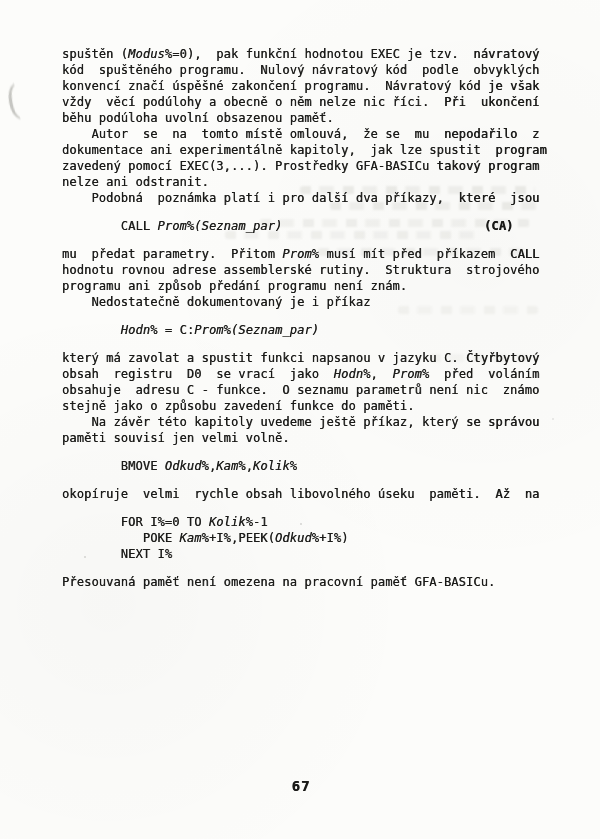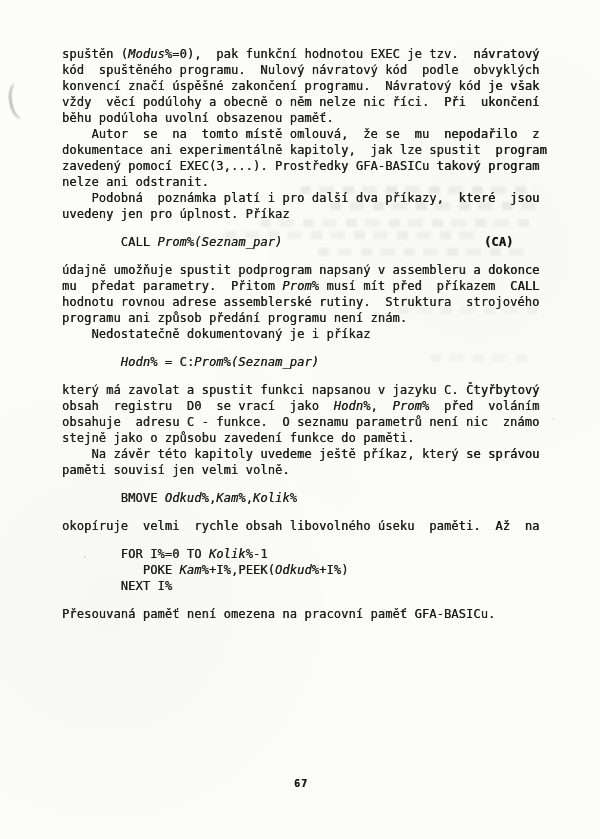--- a/index.html
+++ b/index.html
@@ -46,21 +46,21 @@
     font-weight: bold;
     text-shadow: 0.5px 0 0 rgba(10,10,8,0.9);
   }
   .page-number {
     position: absolute;
     left: 62px;
     top: 778px;
     width: 478px;
     text-align: center;
     color: #1a1a18;
-    font-size: 10px;
+    font-size: 14px;
     font-weight: bold;
     letter-spacing: 1px;
     text-shadow: 0.4px 0 0 rgba(10,10,8,0.85);
   }
   
   .paren-artifact {
     position: absolute;
     left: 6px;
     top: 80px;
     font-size: 34px;
@@ -118,25 +118,23 @@
       <div class="line"><span class="seg-n">spuštěn (</span><span class="seg-i">Modus%</span><span class="seg-n">=0),  pak funkční hodnotou EXEC je tzv.  </span><span class="seg-b">návratový</span></div>
       <div class="line"><span class="seg-n">kód  spuštěného programu.  Nulový návratový kód  podle  obvyklých</span></div>
       <div class="line"><span class="seg-n">konvencí značí úspěšné zakončení programu.  Návratový kód </span><span class="seg-b">je však</span></div>
       <div class="line"><span class="seg-n">vždy  věcí podúlohy a obecně o něm nelze nic říci.  </span><span class="seg-b">Při  ukončení</span></div>
       <div class="line"><span class="seg-n">běhu podúloha uvolní obsazenou paměť.</span></div>
       <div class="line"><span class="seg-n">    Autor  se  na  tomto místě omlouvá,  že se  mu  </span><span class="seg-b">nepodařilo  z</span></div>
       <div class="line"><span class="seg-n">dokumentace ani experimentálně kapitoly,  jak lze spustit  </span><span class="seg-b">program</span></div>
       <div class="line"><span class="seg-n">zavedený pomocí EXEC(3,...). Prostředky GFA-BASICu </span><span class="seg-b">takový program</span></div>
       <div class="line"><span class="seg-n">nelze ani odstranit.</span></div>
       <div class="line"><span class="seg-n">    Podobná  poznámka platí i pro další dva příkazy,  </span><span class="seg-b">které  jsou</span></div>
-      <div class="line"><span class="seg-n">uvedeny jen pro úplnost. Příkaz</span></div>
       <div class="blank"></div>
       <div class="line"><span class="seg-n">        CALL </span><span class="seg-i">Prom%(Seznam_par)</span><span class="right-note">(CA)</span></div>
       <div class="blank"></div>
-      <div class="line"><span class="seg-n">údajně umožňuje spustit podprogram napsaný v assembleru a </span><span class="seg-b">dokonce</span></div>
       <div class="line"><span class="seg-n">mu  předat parametry.  Přitom </span><span class="seg-i">Prom%</span><span class="seg-n"> musí mít před  příkazem  </span><span class="seg-b">CALL</span></div>
       <div class="line"><span class="seg-n">hodnotu rovnou adrese assemblerské rutiny.  Struktura  strojového</span></div>
       <div class="line"><span class="seg-n">programu ani způsob předání programu není znám.</span></div>
       <div class="line"><span class="seg-n">    Nedostatečně dokumentovaný je i příkaz</span></div>
       <div class="blank"></div>
       <div class="line"><span class="seg-n">        </span><span class="seg-i">Hodn%</span><span class="seg-n"> = C:</span><span class="seg-i">Prom%(Seznam_par)</span></div>
       <div class="blank"></div>
       <div class="line"><span class="seg-n">který má zavolat a spustit funkci napsanou v jazyku C. </span><span class="seg-b">Čtyřbytový</span></div>
       <div class="line"><span class="seg-n">obsah  registru  D0  se vrací  jako  </span><span class="seg-i">Hodn%</span><span class="seg-n">,  </span><span class="seg-i">Prom%</span><span class="seg-n">  před  voláním</span></div>
       <div class="line"><span class="seg-n">obsahuje  adresu C - funkce.  O seznamu parametrů není nic  známo</span></div>

